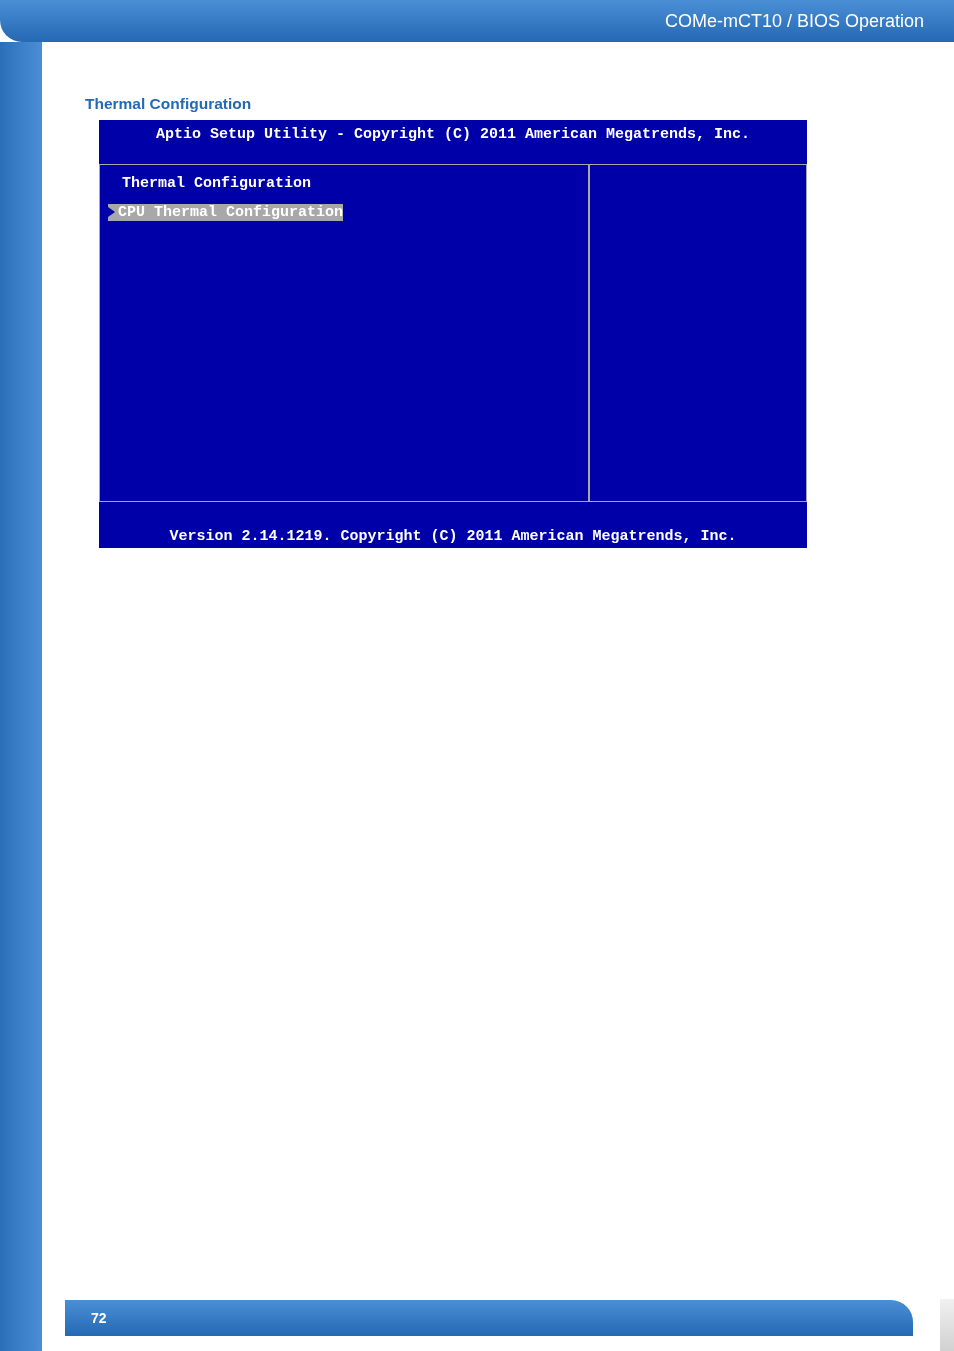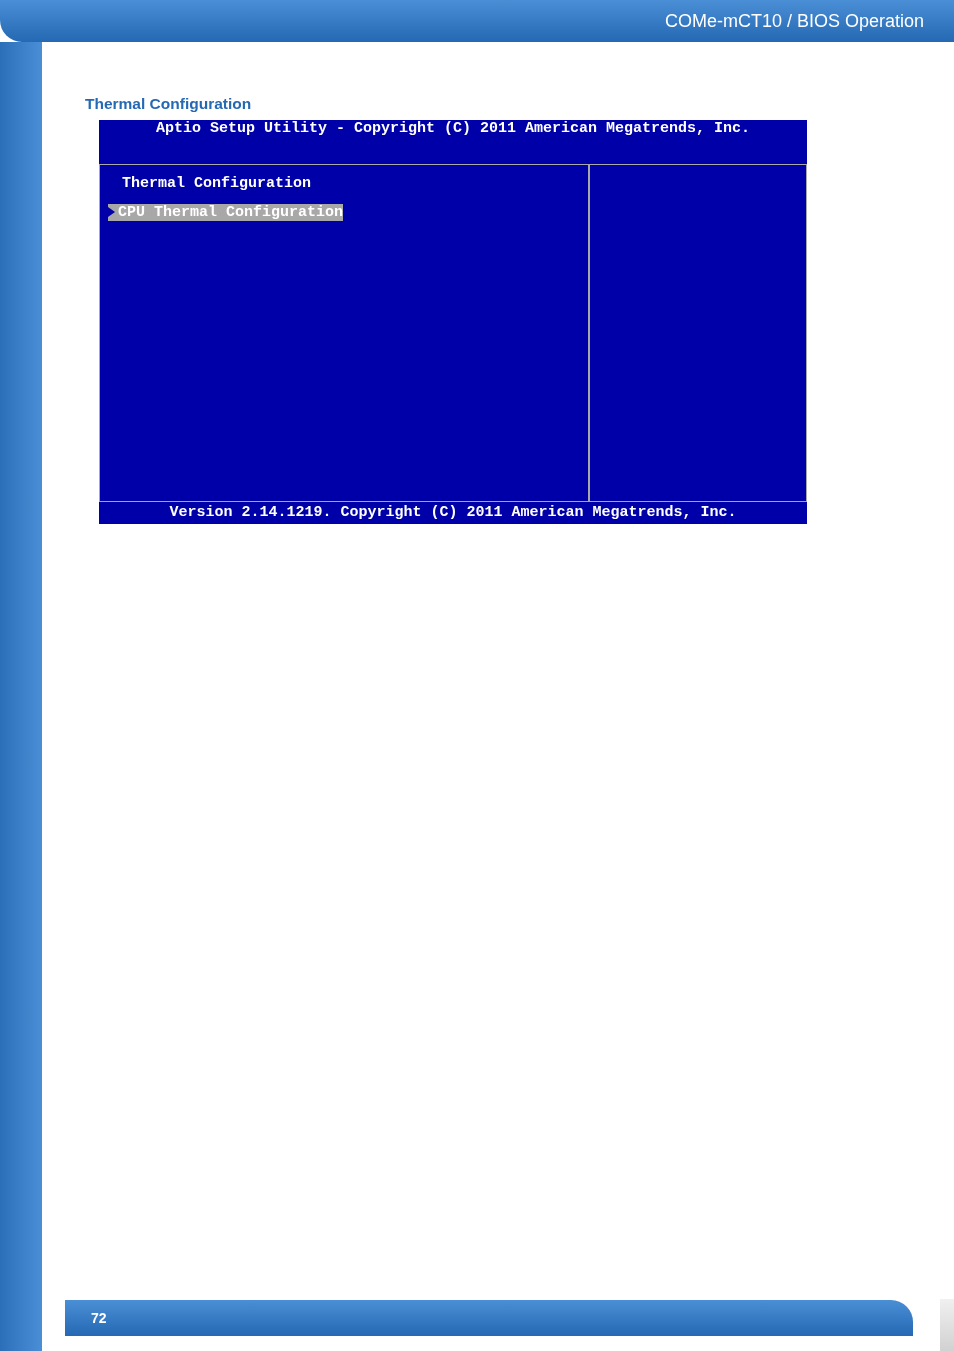--- a/index.html
+++ b/index.html
@@ -55,20 +55,21 @@
       font-family: "Courier New", monospace;
       font-size: 15px;
       font-weight: bold;
       color: #ffffff;
     }
     .bios-top-bar {
       height: 44px;
       text-align: center;
     }
     .bios-title-line {
+      padding-top: 6px;
       color: #ffffff;
     }
     .bios-tab-row {
       text-align: left;
       padding-left: 70px;
       margin-top: -1px;
     }
     .bios-tab {
       display: inline-block;
       background: #a8a8a8;
@@ -108,20 +109,21 @@
     }
     .bios-key-hints {
       color: #0000a8;
       line-height: 17px;
     }
     .bios-footer {
       height: 22px;
       text-align: center;
       padding-top: 2px;
       color: #ffffff;
+      margin-top: 24px;
     }
     .page-footer {
       position: absolute;
       left: 65px;
       bottom: 15px;
       width: 848px;
       height: 36px;
       background: linear-gradient(to bottom, #4a8fd6, #2568b3);
       border-top-right-radius: 22px;
       display: flex;

